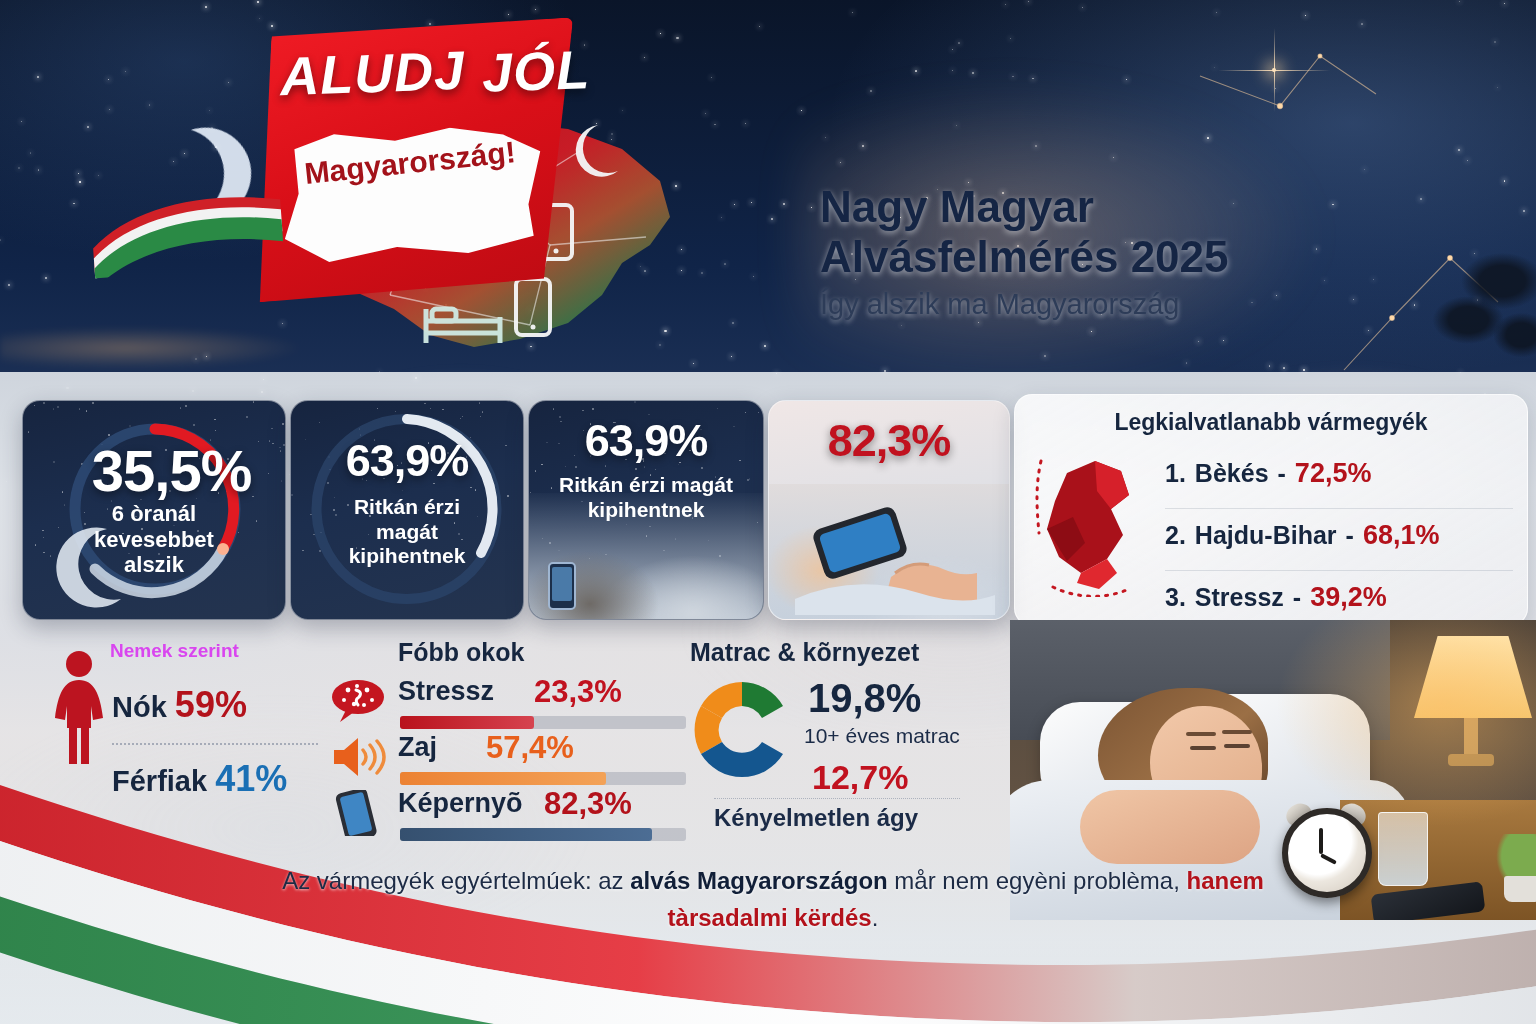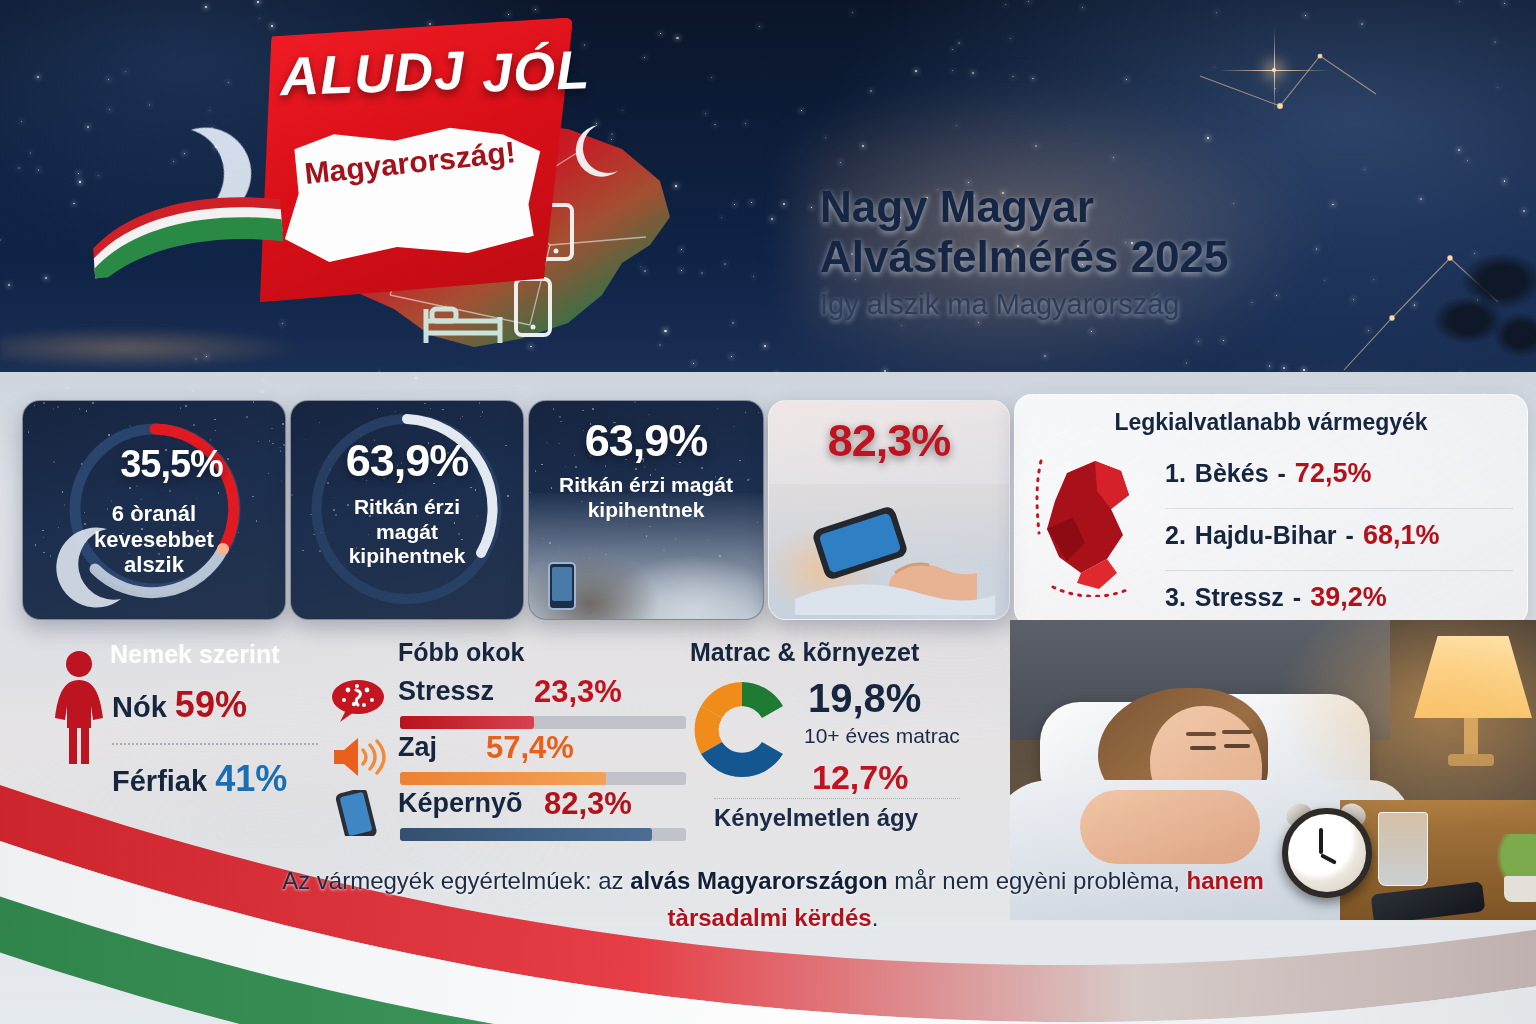--- a/index.html
+++ b/index.html
@@ -107,21 +107,21 @@
     font-size:23px;font-weight:bold;color:#16263f;}
   .clist{position:absolute;left:150px;top:52px;right:14px;}
   .crow{display:flex;align-items:baseline;gap:9px;height:50px;font-size:25px;color:#16263f;font-weight:bold;
     border-top:1px solid rgba(120,130,150,.22);padding-top:11px;}
   .crow:first-child{border-top:none;}
   .crow .pct{color:#b3121b;font-size:27px;font-weight:bold;}
   .cmap{position:absolute;left:18px;top:52px;width:124px;height:150px;}
 
   
   .gender{position:absolute;left:40px;top:640px;width:290px;height:160px;}
-  .gender h3{margin:0;position:absolute;left:70px;top:0;font-size:25px;font-weight:bold;color:#ffffff;}
+  .gender h3{margin:0;position:absolute;left:70px;top:0;font-size:19px;font-weight:bold;color:#d946ef;}
   .gicon{position:absolute;left:8px;top:10px;width:62px;height:116px;}
   .grow{position:absolute;left:72px;font-size:29px;font-weight:bold;color:#16263f;white-space:nowrap;}
   .grow .v{font-size:36px;}
   .gdiv{position:absolute;left:72px;top:103px;width:206px;border-top:2px dotted rgba(90,105,130,.45);}
 
   
   .causes{position:absolute;left:330px;top:638px;width:360px;height:200px;}
   .causes h3{margin:0;position:absolute;left:68px;top:0;font-size:25px;font-weight:bold;color:#16263f;}
   .crowx{position:absolute;left:0;right:0;height:54px;}
   .cicon{position:absolute;left:0;top:2px;width:56px;height:46px;}
@@ -579,21 +579,21 @@
       </div>
     <svg style="position:absolute;left:42px;top:8px;width:180px;height:200px;" viewBox="0 0 180 200">
       <circle cx="90" cy="100" r="80" fill="none" stroke="#2e4a74" stroke-width="11" opacity=".85"></circle>
       <path d="M90,20 A80,80 0 0,1 158,140" fill="none" stroke="#e11a22" stroke-width="11" stroke-linecap="round"></path>
       <path d="M158,140 A80,80 0 0,1 30,160" fill="none" stroke="#d9e3ef" stroke-width="11" stroke-linecap="round" opacity=".8"></path>
       <circle cx="158" cy="140" r="6" fill="#ffb08a" opacity=".9"></circle>
     </svg>
     <svg style="position:absolute;left:24px;top:120px;width:86px;height:90px;" viewBox="0 0 86 90">
       <path d="M60,8 a40,40 0 1,0 14,70 a32,32 0 1,1 -14,-70 Z" fill="#e7eef7" opacity=".85"></path>
     </svg>
-    <div class="cardnum" style="top:42px;font-size:38px;color:#ffffff;padding-left:35px;">35,5%</div>
+    <div class="cardnum" style="top:36px;font-size:58px;color:#ffffff;padding-left:35px;">35,5%</div>
     <div class="cardlabel" style="top:100px;font-size:22px;color:#ffffff;padding:0 52px;">6 òranál kevesebbet alszik</div>
   </div>
 
   <div class="card dark" style="left:290px;top:400px;width:232px;height:218px;">
     <div class="card-starfield" id="cs2">
         <i style="left:12.51%;top:59.98%;opacity:0.79"></i>
         <i style="left:6.00%;top:17.24%;opacity:0.28"></i>
         <i style="left:77.03%;top:16.33%;opacity:0.62"></i>
         <i style="left:67.28%;top:15.25%;opacity:0.53"></i>
         <i style="left:18.41%;top:44.01%;opacity:0.35"></i>

